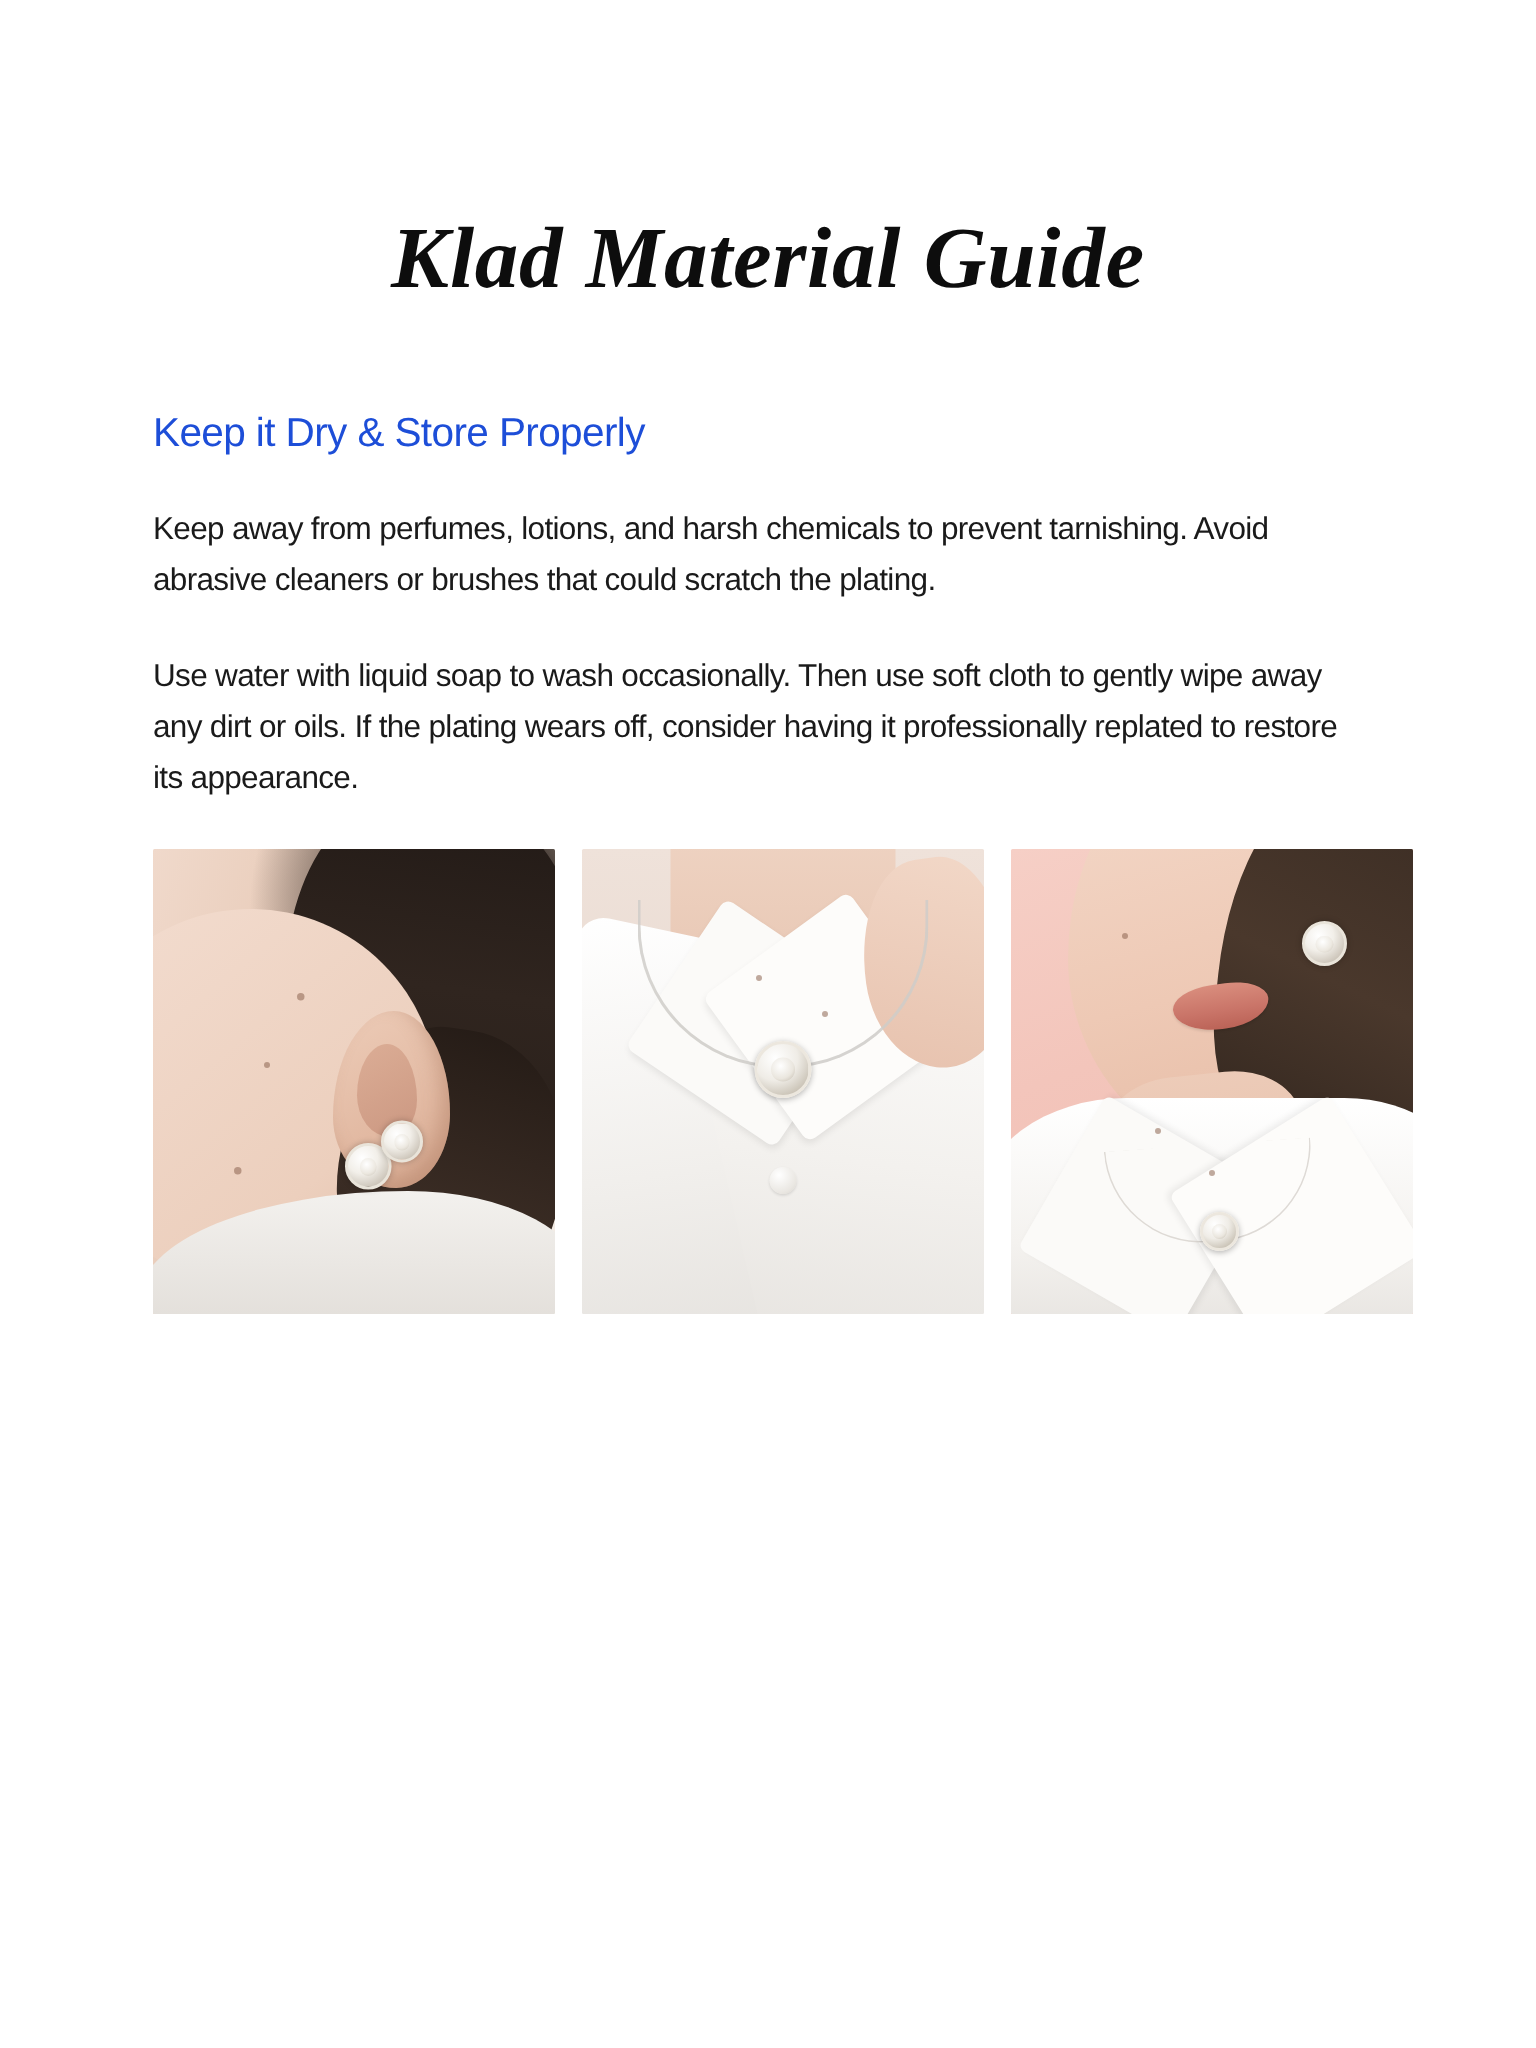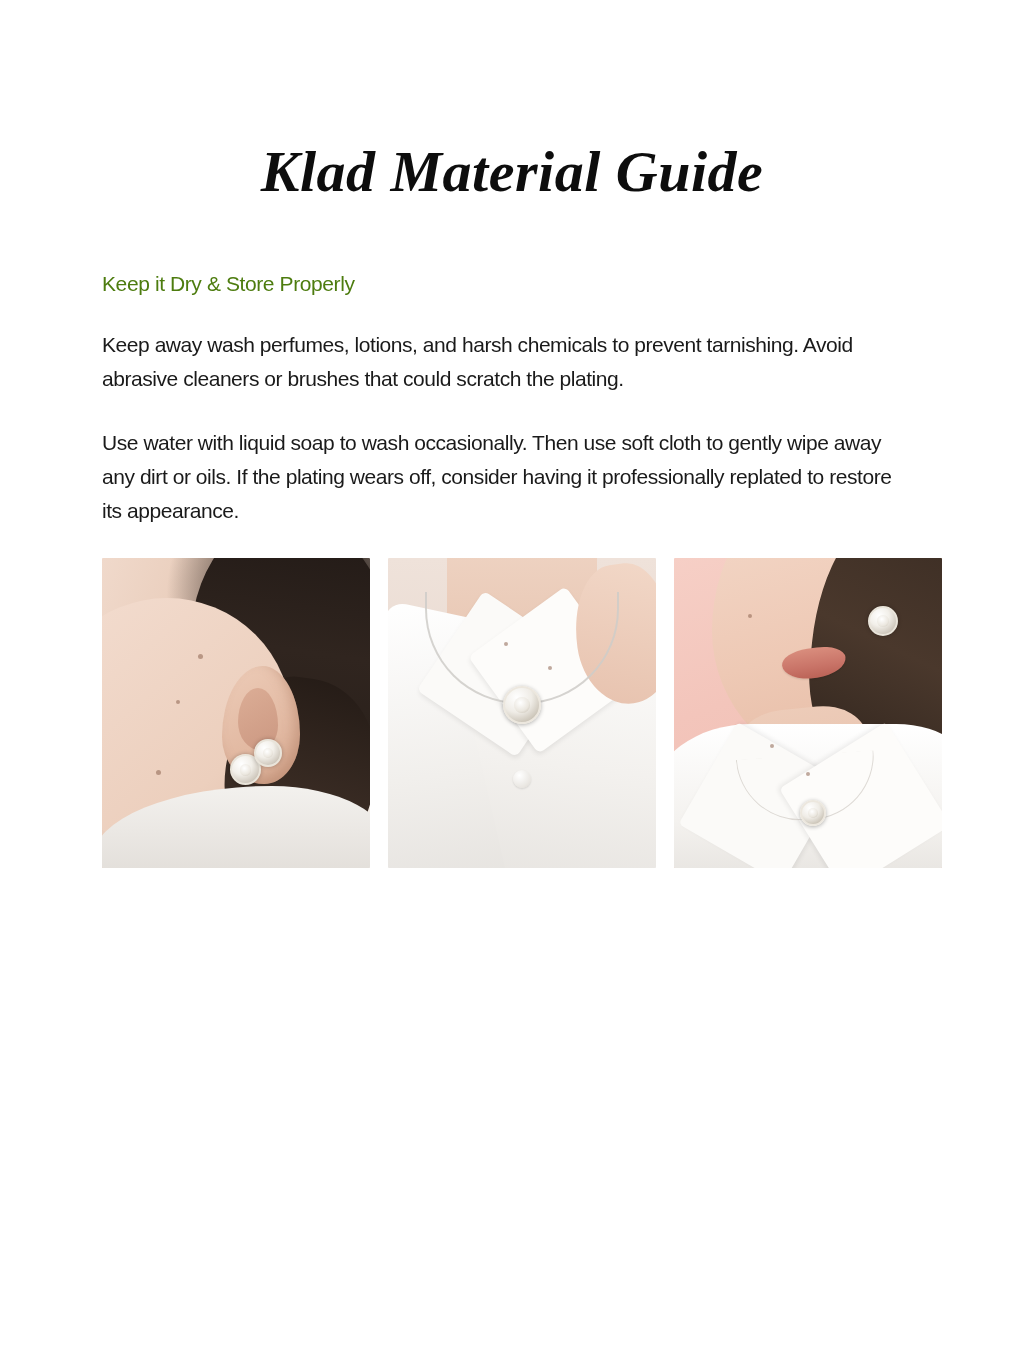--- a/index.html
+++ b/index.html
@@ -40,23 +40,23 @@
     width: 1024px;
   }
   .section {
     margin-top: 0;
     margin-bottom: 30px;
   }
   .section:first-of-type {
     margin-top: 66px;
   }
   .section-heading {
-    font-size: 21px;
+    font-size: 27px;
     font-weight: 400;
-    color: #4d7c0f;
+    color: #1d4ed8;
     letter-spacing: -0.4px;
     margin: 0 0 3px 0;
     line-height: 1.35;
   }
   .section-body {
     font-size: 21px;
     font-weight: 400;
     color: #1a1a1a;
     letter-spacing: -0.45px;
     line-height: 1.62;
@@ -343,21 +343,21 @@
 
   <h1 class="title">Klad Material Guide</h1>
 
   <div class="content">
 
     <div class="section">
       <div class="section-heading">Keep it Dry &amp; Store Properly</div>
     </div>
 
     <div class="section">
-      <p class="section-body">Keep away wash perfumes, lotions, and harsh chemicals to prevent tarnishing. Avoid abrasive cleaners or brushes that could scratch the plating.</p>
+      <p class="section-body">Keep away from perfumes, lotions, and harsh chemicals to prevent tarnishing. Avoid abrasive cleaners or brushes that could scratch the plating.</p>
     </div>
 
     <div class="section">
       <p class="section-body">Use water with liquid soap to wash occasionally. Then use soft cloth to gently wipe away any dirt or oils. If the plating wears off, consider having it professionally replated to restore its appearance.</p>
     </div>
 
     <div class="section">
     </div>
 
   </div>

